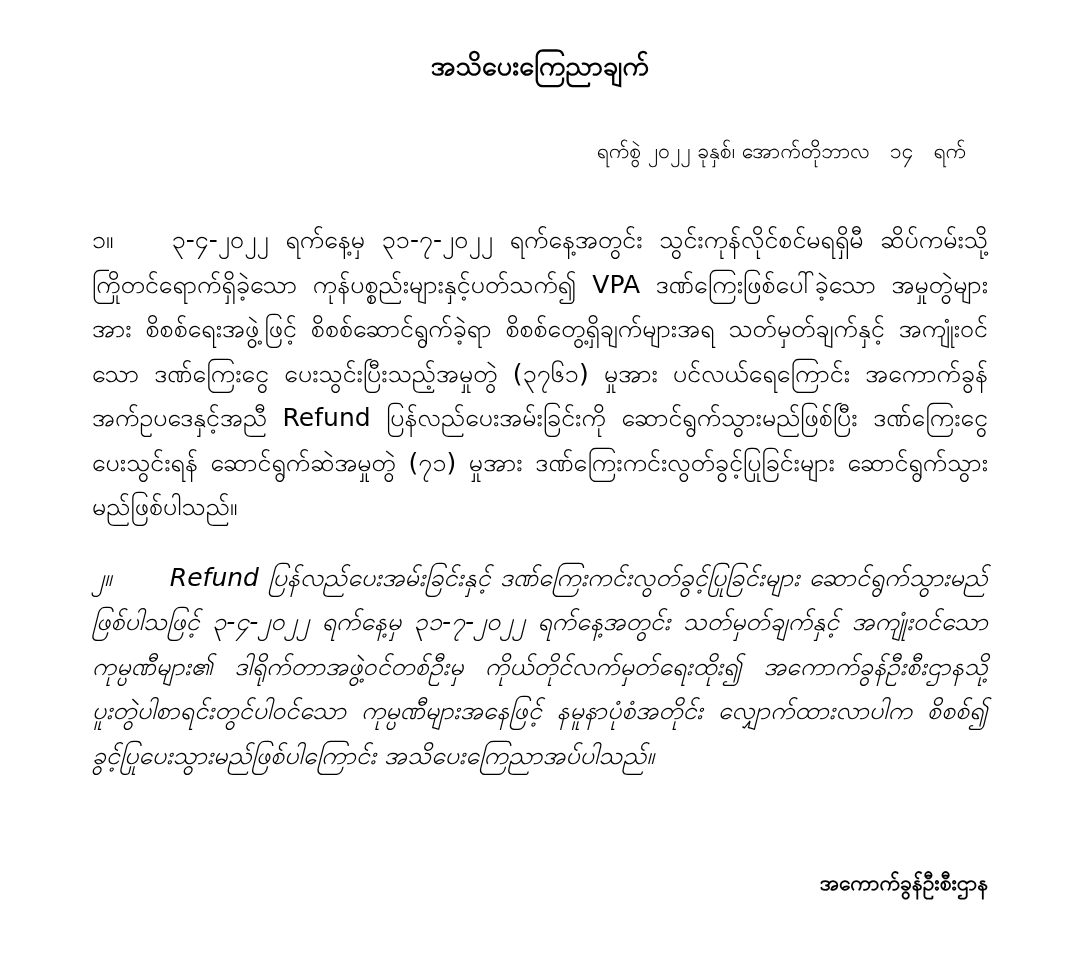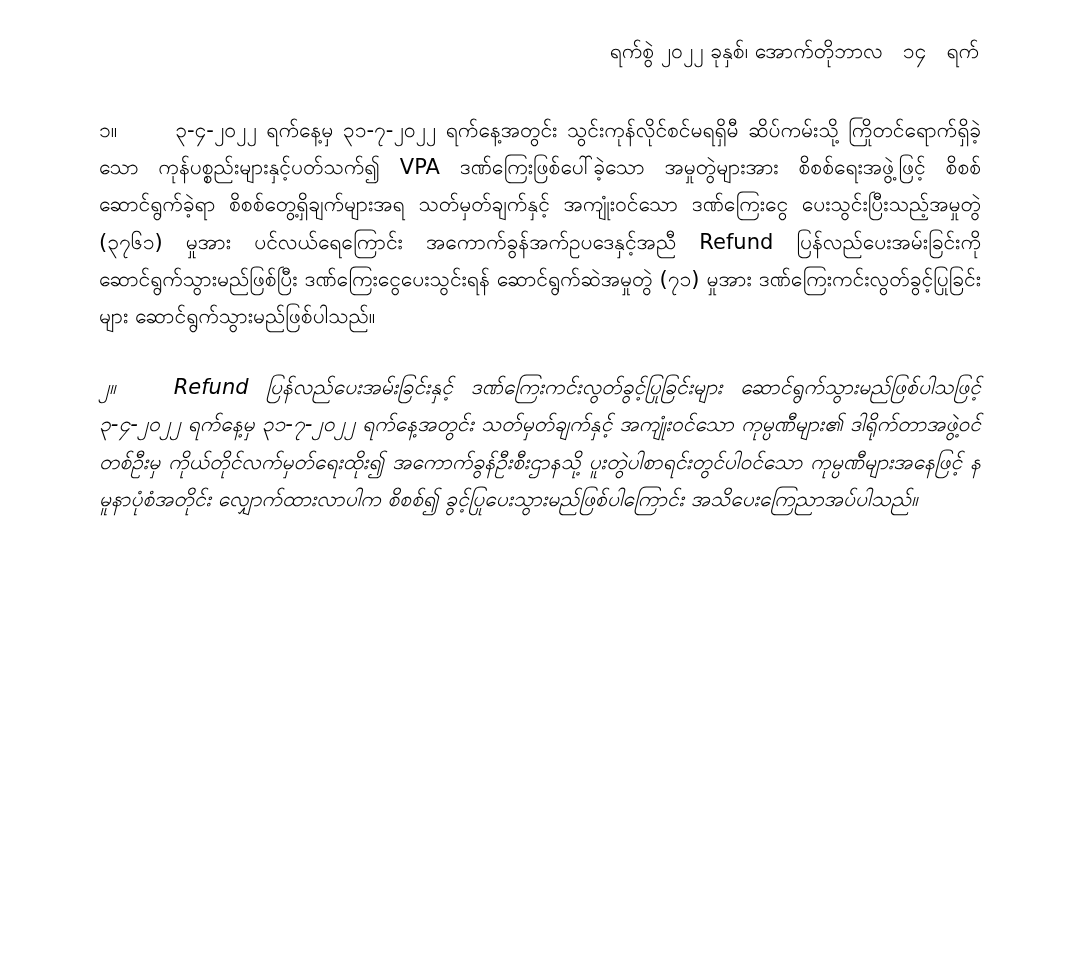--- a/index.html
+++ b/index.html
@@ -27,31 +27,31 @@
     font-weight: bold;
     line-height: 1.5;
     margin: 0;
     padding-top: 46px;
     letter-spacing: 0.2px;
   }
   .date-line {
     text-align: right;
     font-size: 21px;
     line-height: 1.6;
-    margin: 1px;
+    margin: 14px;
     padding-top: 34px;
     padding-right: 8px;
     white-space: pre;
   }
   .para {
-    font-size: 21px;
+    font-size: 25px;
     line-height: 1.78;
     text-align: justify;
     text-justify: inter-word;
-    margin: 7px;
+    margin: 0;
     padding-top: 30px;
     hyphens: none;
   }
   .para .marker {
     display: inline-block;
   }
   .para .indent {
     display: inline-block;
     width: 58px;
   }
@@ -65,25 +65,27 @@
     font-weight: bold;
     line-height: 1.5;
     white-space: nowrap;
   }
 </style>
 </head>
 <body>
 
 <div class="page">
 
+  <h1 class="doc-title">အသိပေးကြေညာချက်</h1>
 
   <div class="date-line">ရက်စွဲ ၂၀၂၂ ခုနှစ်၊ အောက်တိုဘာလ   ၁၄   ရက်</div>
 
   <p class="para p1">
     <span class="marker">၁။</span><span class="indent"></span><span>၃-၄-၂၀၂၂ ရက်နေ့မှ ၃၁-၇-၂၀၂၂ ရက်နေ့အတွင်း သွင်းကုန်လိုင်စင်မရရှိမီ ဆိပ်ကမ်းသို့ ကြိုတင်ရောက်ရှိခဲ့သော ကုန်ပစ္စည်းများနှင့်ပတ်သက်၍ VPA ဒဏ်ကြေးဖြစ်ပေါ်ခဲ့သော အမှုတွဲများအား စိစစ်ရေးအဖွဲ့ဖြင့် စိစစ်ဆောင်ရွက်ခဲ့ရာ စိစစ်တွေ့ရှိချက်များအရ သတ်မှတ်ချက်နှင့် အကျုံးဝင်သော ဒဏ်ကြေးငွေ ပေးသွင်းပြီးသည့်အမှုတွဲ (၃၇၆၁) မှုအား ပင်လယ်ရေကြောင်း အကောက်ခွန်အက်ဥပဒေနှင့်အညီ Refund ပြန်လည်ပေးအမ်းခြင်းကို ဆောင်ရွက်သွားမည်ဖြစ်ပြီး ဒဏ်ကြေးငွေပေးသွင်းရန် ဆောင်ရွက်ဆဲအမှုတွဲ (၇၁) မှုအား ဒဏ်ကြေးကင်းလွတ်ခွင့်ပြုခြင်းများ ဆောင်ရွက်သွားမည်ဖြစ်ပါသည်။</span>
   </p>
 
   <p class="para p2">
     <span class="marker">၂။</span><span class="indent"></span><span>Refund ပြန်လည်ပေးအမ်းခြင်းနှင့် ဒဏ်ကြေးကင်းလွတ်ခွင့်ပြုခြင်းများ ဆောင်ရွက်သွားမည်ဖြစ်ပါသဖြင့် ၃-၄-၂၀၂၂ ရက်နေ့မှ ၃၁-၇-၂၀၂၂ ရက်နေ့အတွင်း သတ်မှတ်ချက်နှင့် အကျုံးဝင်သော ကုမ္ပဏီများ၏ ဒါရိုက်တာအဖွဲ့ဝင်တစ်ဦးမှ ကိုယ်တိုင်လက်မှတ်ရေးထိုး၍ အကောက်ခွန်ဦးစီးဌာနသို့ ပူးတွဲပါစာရင်းတွင်ပါဝင်သော ကုမ္ပဏီများအနေဖြင့် နမူနာပုံစံအတိုင်း လျှောက်ထားလာပါက စိစစ်၍ ခွင့်ပြုပေးသွားမည်ဖြစ်ပါကြောင်း အသိပေးကြေညာအပ်ပါသည်။</span>
   </p>
 
+  <div class="signature">အကောက်ခွန်ဦးစီးဌာန</div>
 
 </div>
 
 </body></html>

